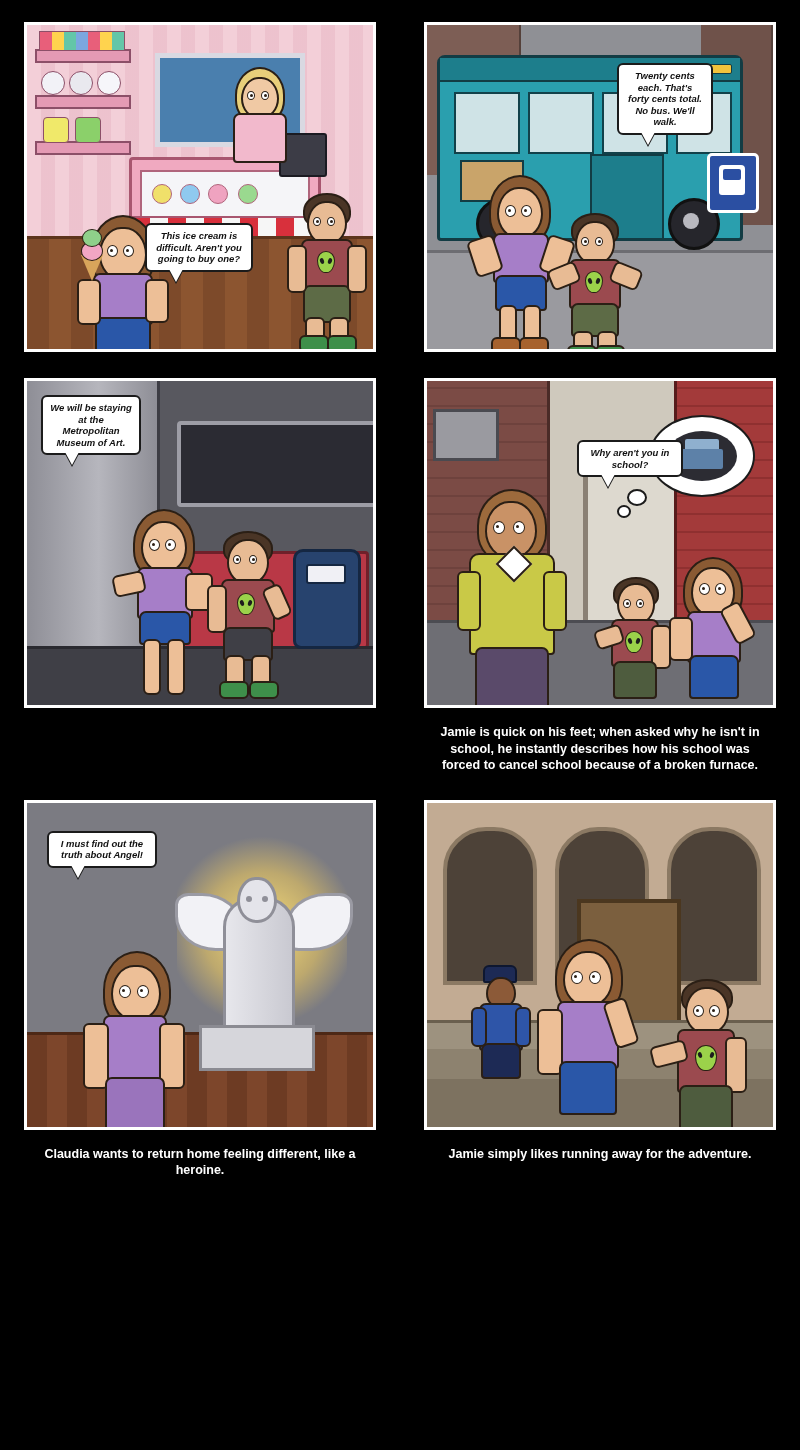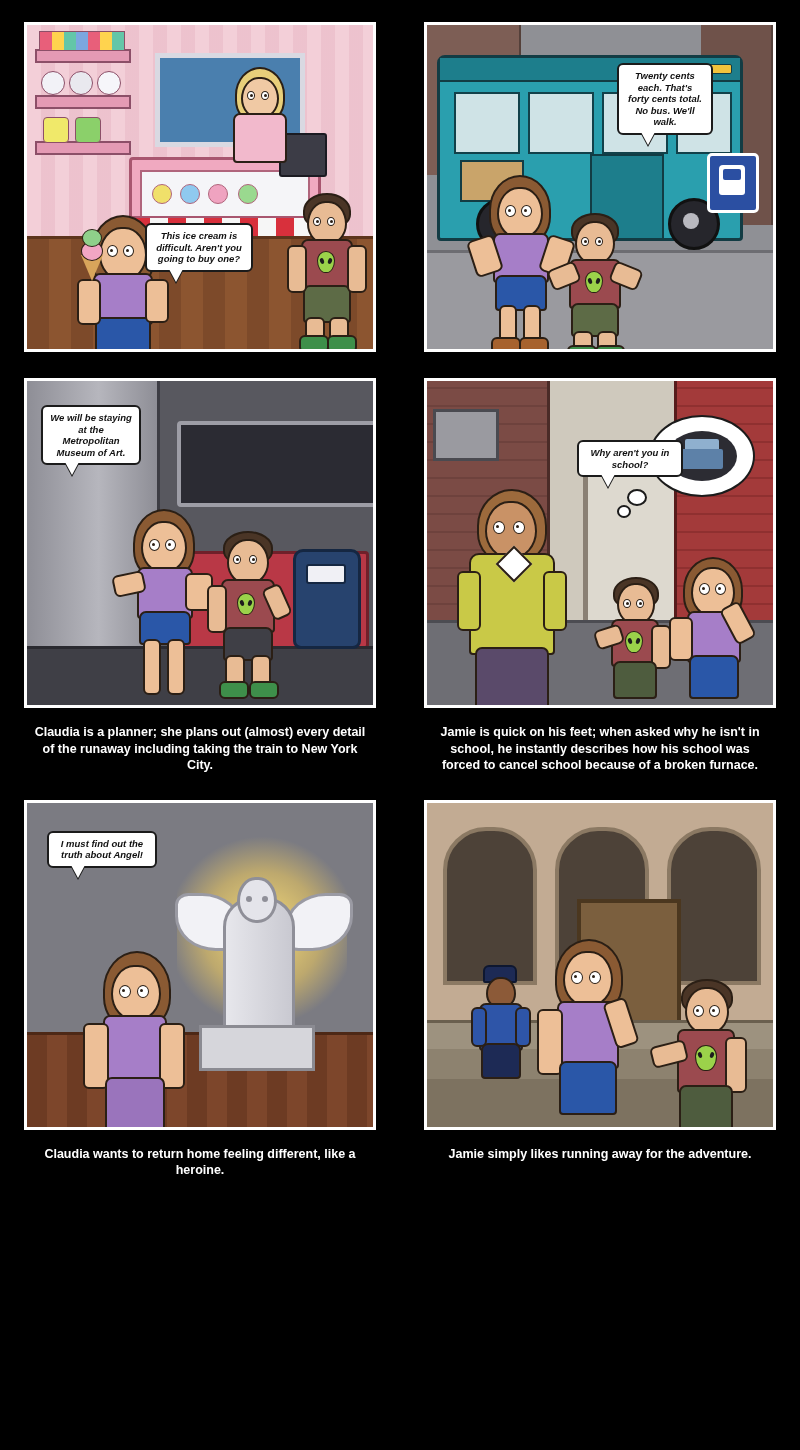--- a/index.html
+++ b/index.html
@@ -541,23 +541,22 @@
           <div class="alien" style="left:32px;top:62px;"></div>
           <div class="torso" style="left:18px;top:96px;width:46px;height:30px;background:#3f3f46;"></div>
           <div class="limb" style="left:2px;top:54px;width:16px;height:44px;background:#e8bb94;"></div>
           <div class="limb" style="left:62px;top:54px;width:16px;height:30px;background:#e8bb94;transform:rotate(-24deg);"></div>
           <div class="limb" style="left:20px;top:124px;width:16px;height:30px;background:#e8bb94;"></div>
           <div class="limb" style="left:46px;top:124px;width:16px;height:30px;background:#e8bb94;"></div>
           <div class="limb" style="left:14px;top:150px;width:26px;height:14px;background:#3e8f4a;"></div>
           <div class="limb" style="left:44px;top:150px;width:26px;height:14px;background:#3e8f4a;"></div>
         </div>
 
-        <div class="bubble" style="left:14px;top:14px;width:82px;margin-top:10px;">We will be staying at the Metropolitan Museum of Art.</div>
+        <div class="bubble" style="left:14px;top:14px;width:82px;">We will be staying at the Metropolitan Museum of Art.</div>
       </div>
-      <div class="caption">Claudia is a planner; she plans out (almost) every detail of the runaway including taking the train to New York City.</div>
     </div>
 
     <div class="cell">
       <div class="panel">
         <div class="p4-bg"></div>
         <div class="p4-store"></div>
         <div class="p4-doorframe"></div>
         <div class="p4-brick"></div>
         <div class="p4-brick2"></div>
         <div style="position:absolute;left:6px;top:28px;width:60px;height:46px;background:#9a9aa0;border:3px solid #4a4a50;"></div>

